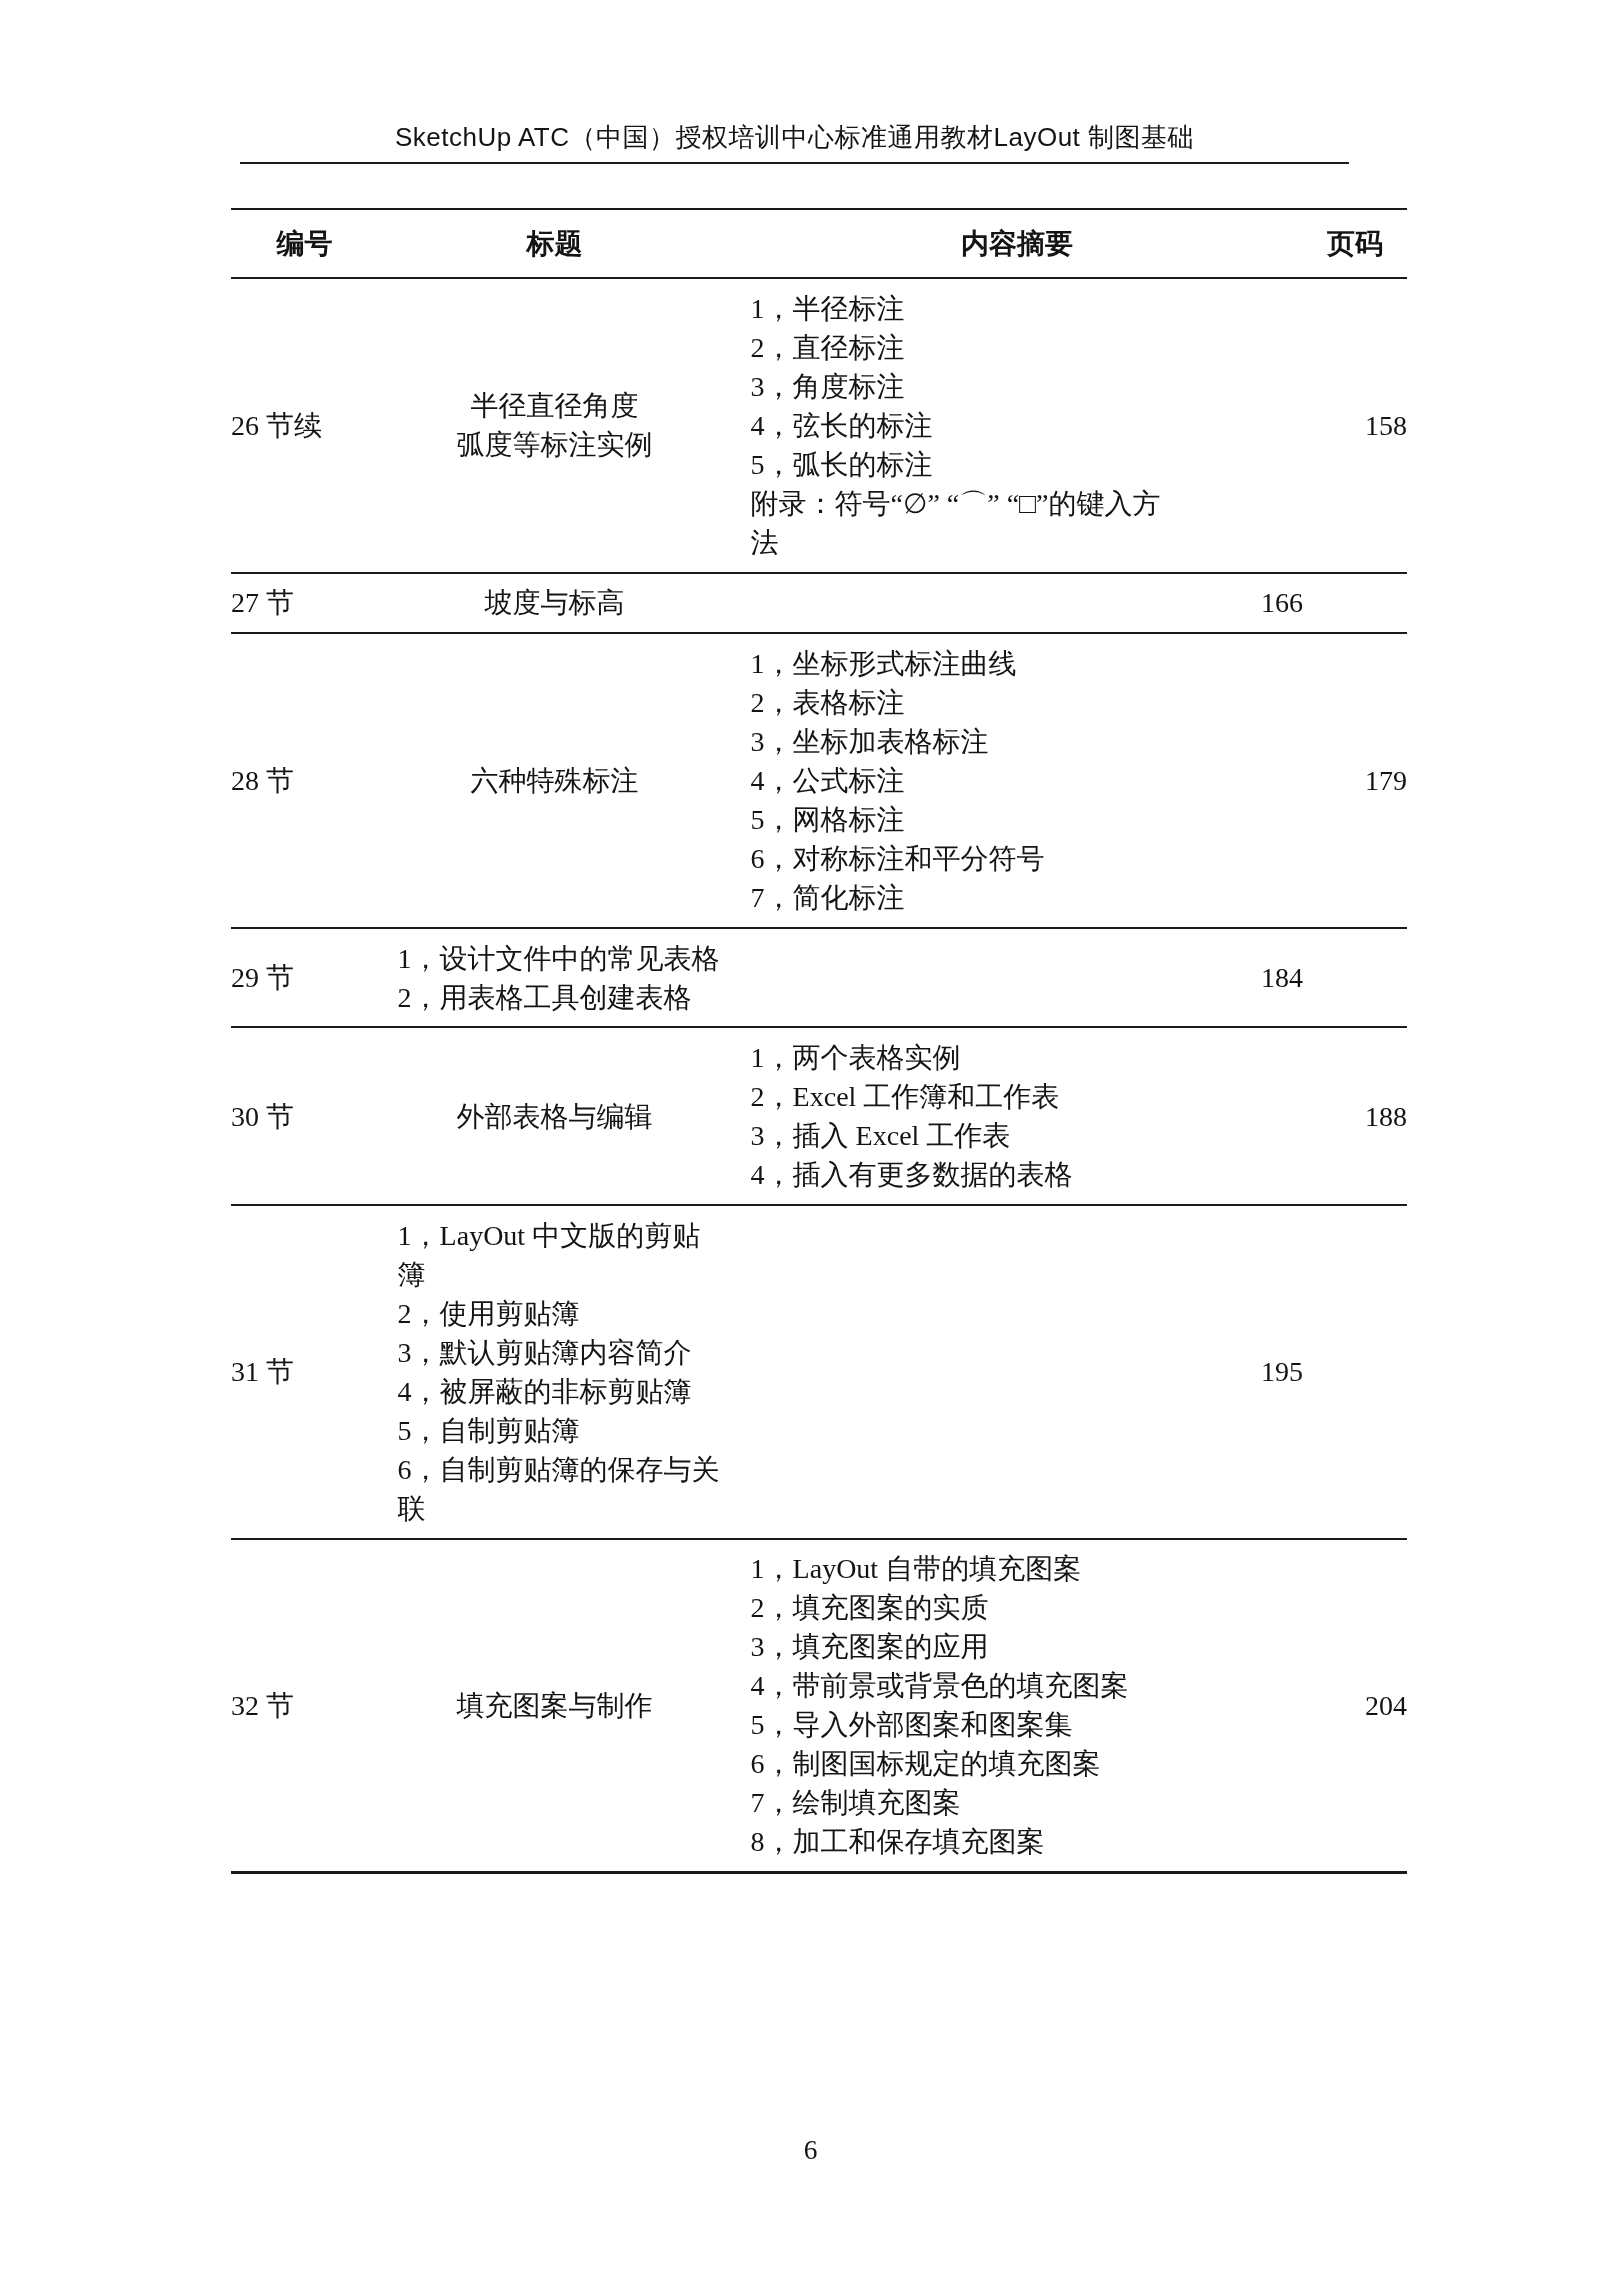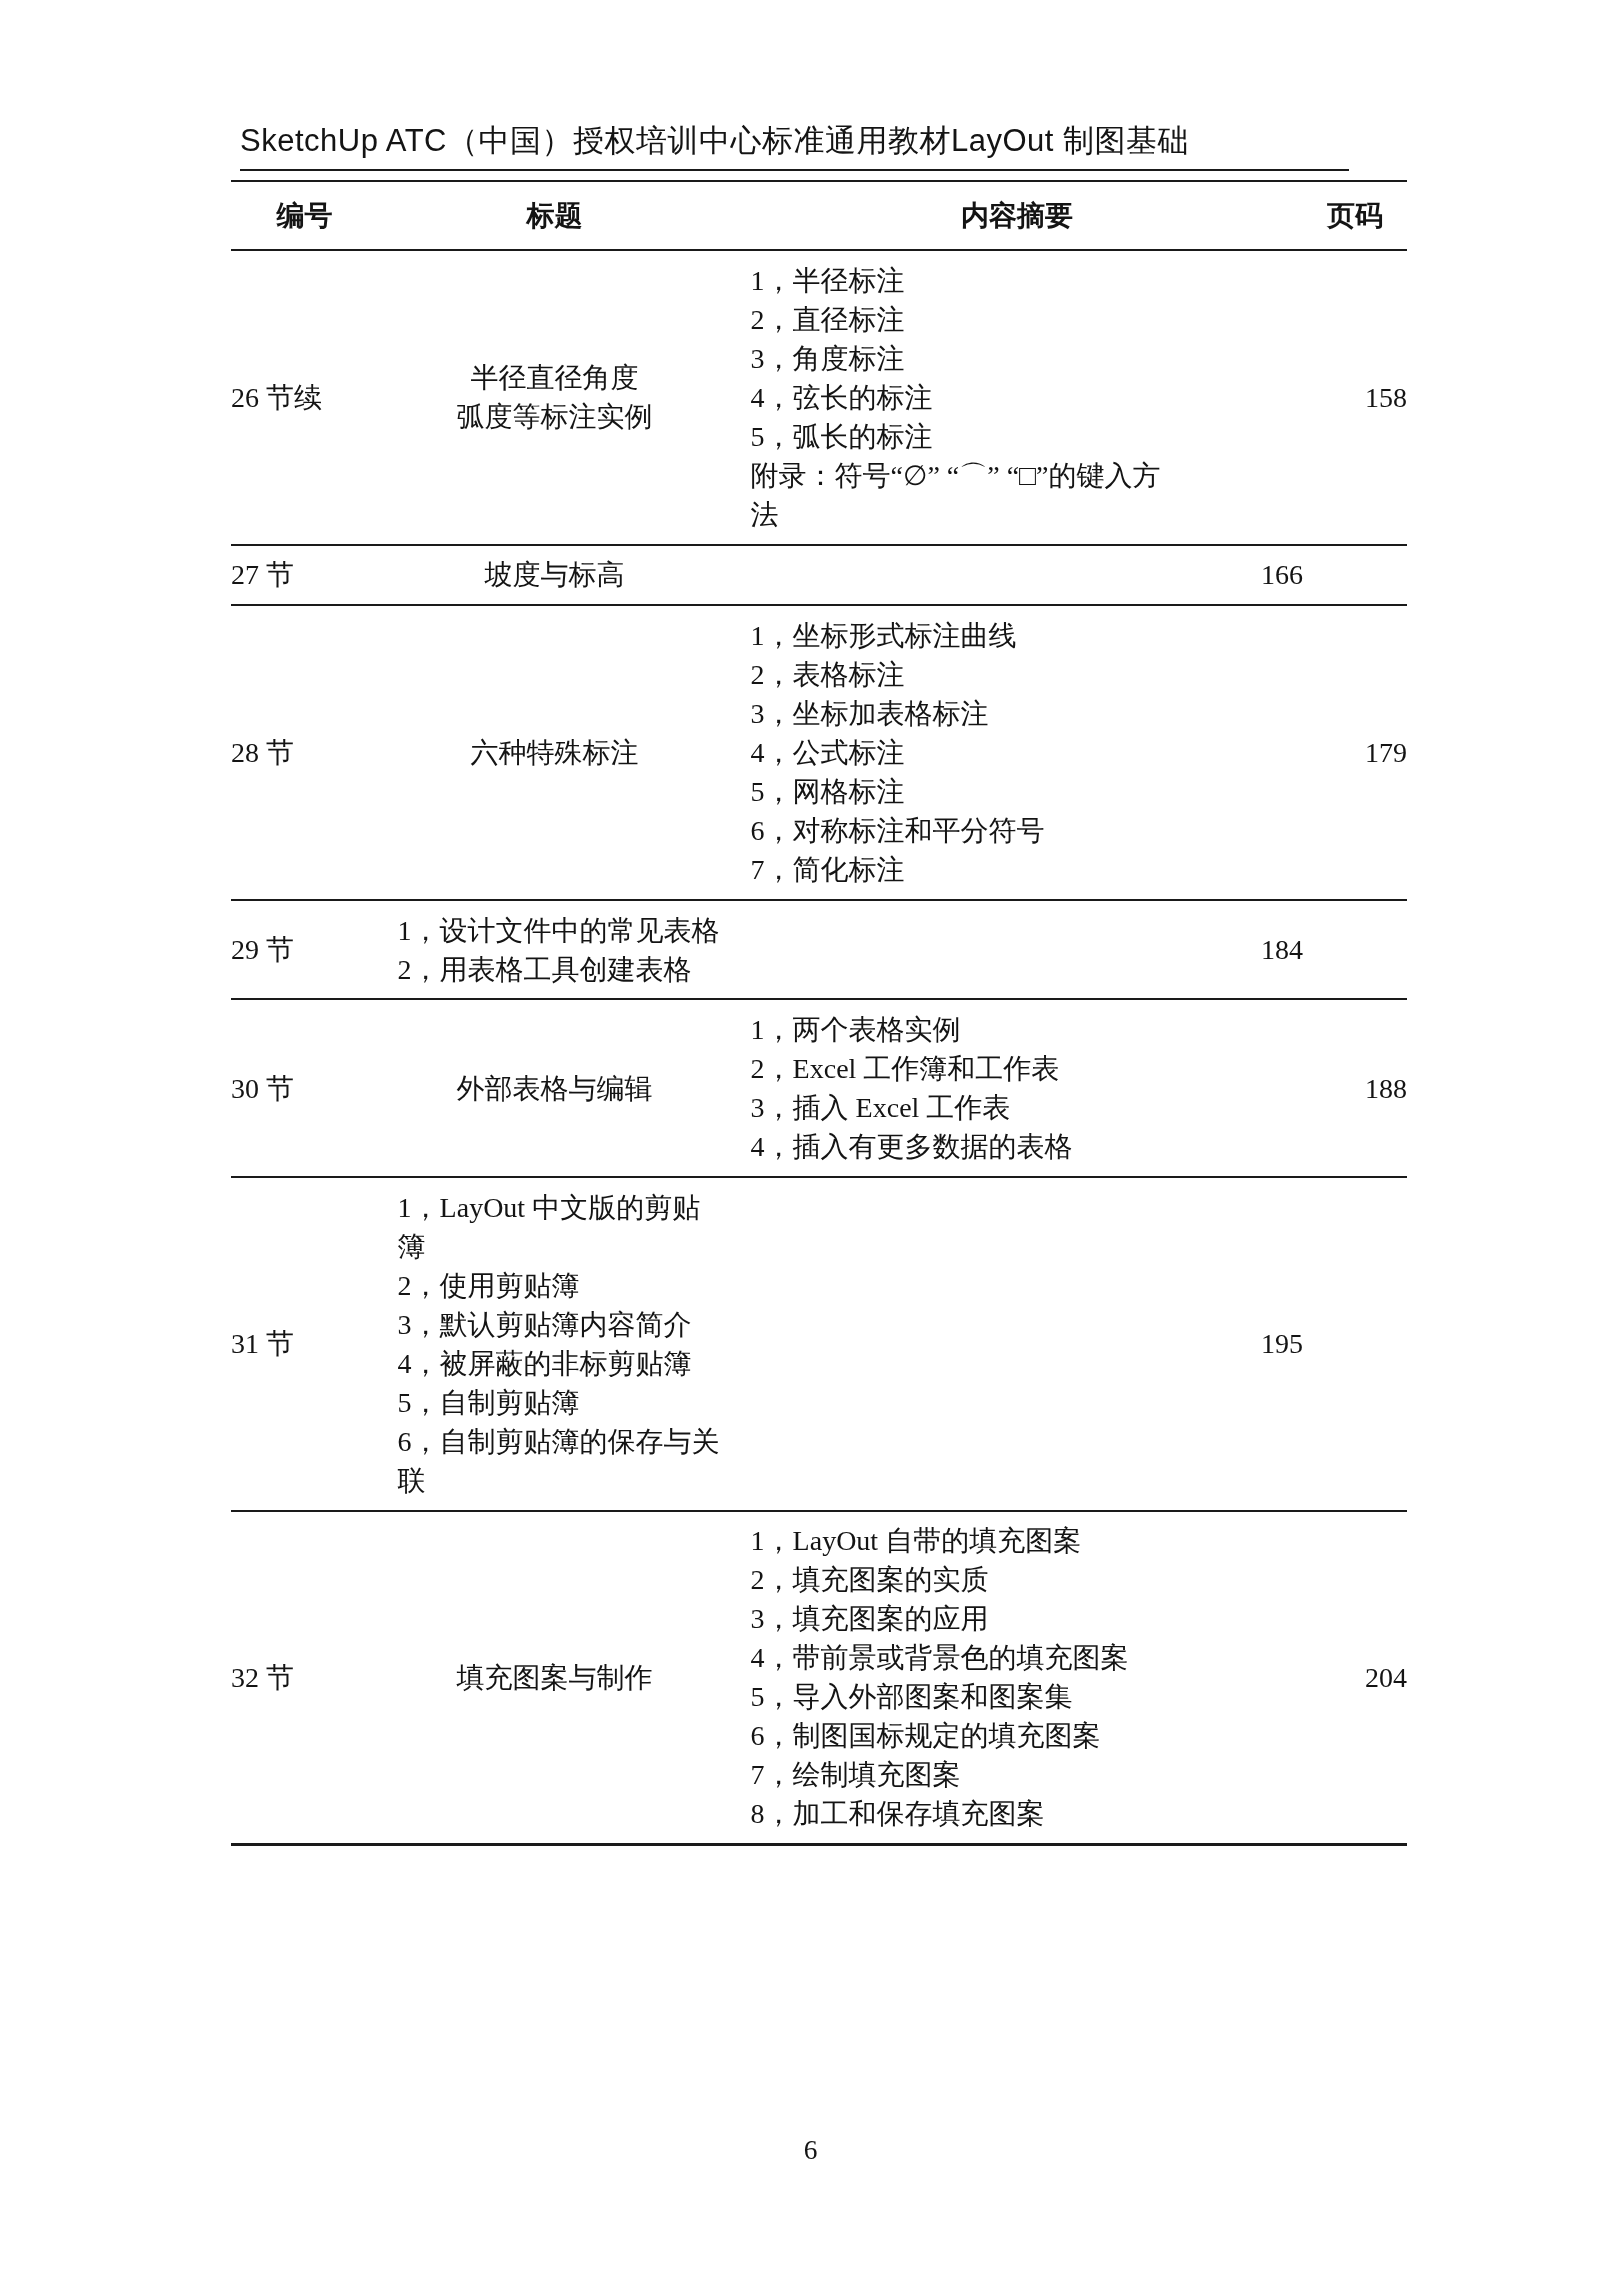--- a/index.html
+++ b/index.html
@@ -11,35 +11,35 @@
     font-family: "Liberation Serif", "DejaVu Serif", serif;
   }
 
   
   .running-head {
     position: absolute;
     left: 240px;
     top: 120px;
     width: 1109px;
     display: flex;
-    justify-content: flex-start;
+    justify-content: center;
     align-items: flex-end;
     font-family: "Liberation Sans", "DejaVu Sans", sans-serif;
-    font-size: 31px;
+    font-size: 26px;
     font-weight: 500;
     letter-spacing: 0.5px;
     border-bottom: 2.9px solid #1a1a1a;
     padding-bottom: 6.9px;
   }
 
   
   .toc-table {
     position: absolute;
     left: 231px;
-    top: 180px;
+    top: 208px;
     width: 1176px;
     border-top: 2.9px solid #1a1a1a;
     border-bottom: 1px solid #1a1a1a; 
   }
   .toc-row {
     display: grid;
     grid-template-columns: 147px 353px 572px 104px;
     border-bottom: 2px solid #1a1a1a;
     align-items: center;
   }

